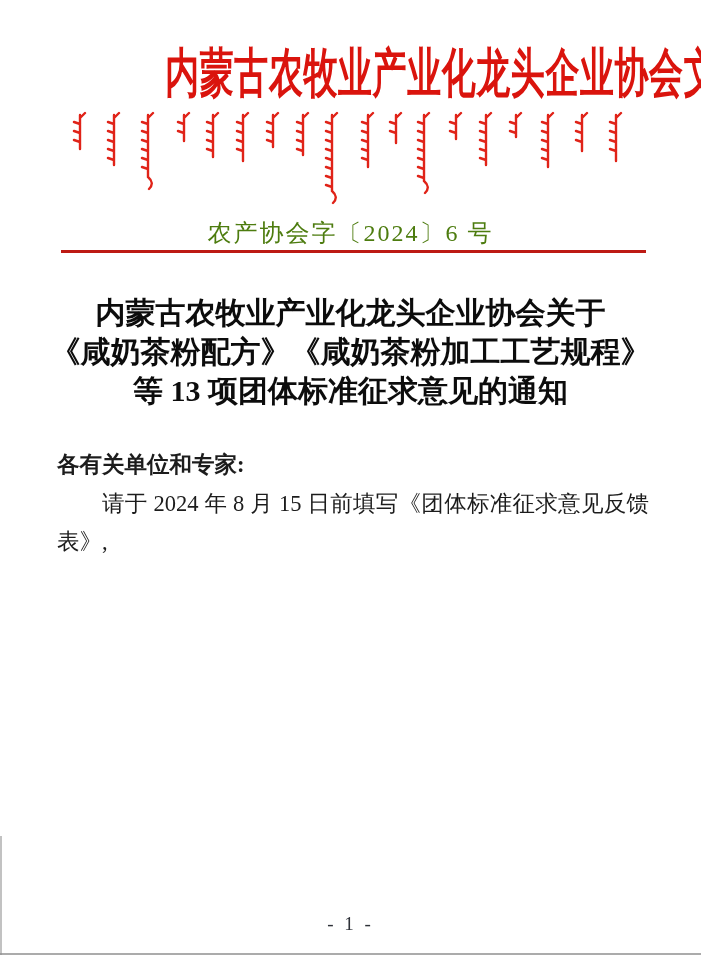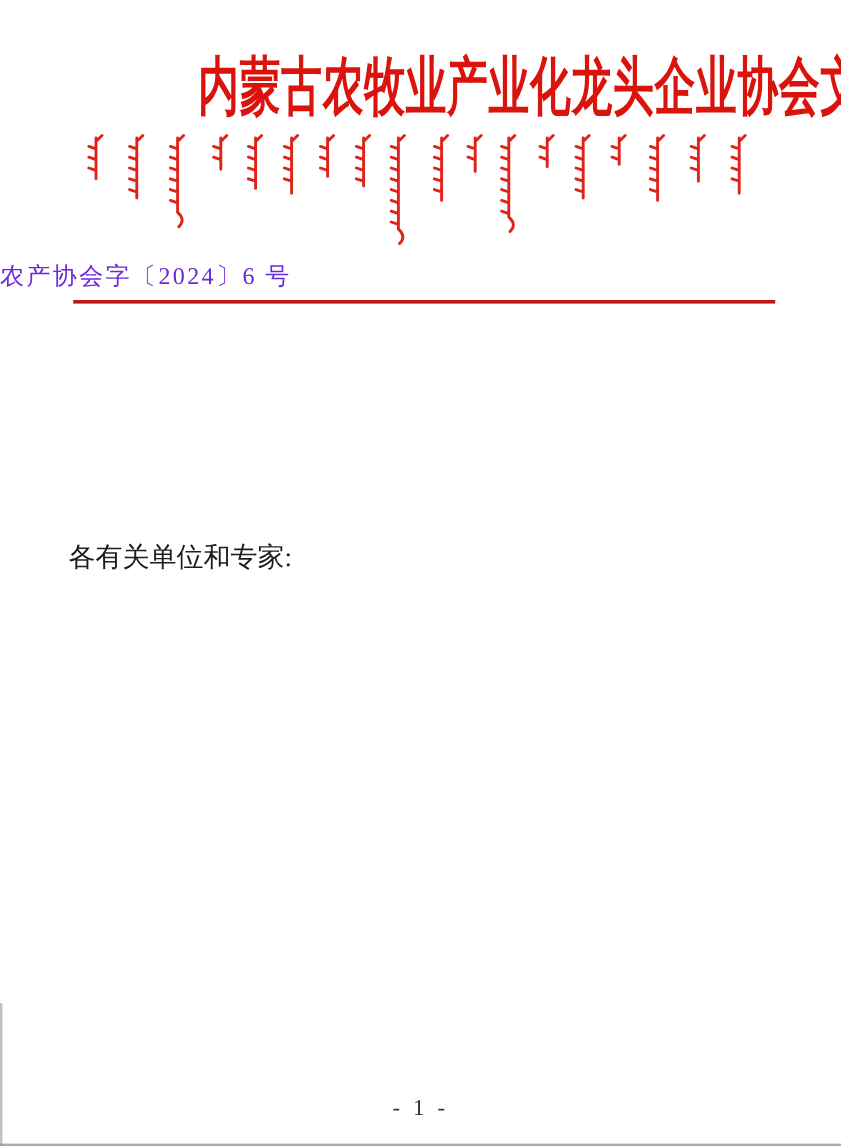--- a/index.html
+++ b/index.html
@@ -26,43 +26,43 @@
     line-height:1.1;
   }
   
   .mongolian{
     position:absolute;top:111px;left:66px;width:575px;height:95px;
   }
   .mongolian svg{display:block;width:100%;height:100%;}
   
   .doc-number{
     position:absolute;top:217px;left:0;width:100%;
-    text-align:left;
-    font-size:20px;color:#6d28d9;letter-spacing:2px;
+    text-align:center;
+    font-size:24px;color:#4d7c0f;letter-spacing:2px;
   }
   
   .red-rule{
     position:absolute;top:250px;left:61px;width:585px;height:3px;
     background:#bd1a14;
   }
   
   .doc-title{
     position:absolute;top:293px;left:0;width:100%;
     text-align:center;
     font-size:30px;font-weight:bold;color:#0c0c0c;
     line-height:39px;letter-spacing:0px;
   }
   
   .body-text{
     position:absolute;top:446px;left:57px;width:592px;
     font-size:22.5px;line-height:38.5px;color:#1c1c1c;
     text-align:justify;
   }
   .body-text p{margin:0;text-indent:2em;}
-  .body-text p.salutation{text-indent:0;}
+  .body-text p.salutation{text-indent:0;font-weight:bold;}
   .body-text p.first{margin-top:5px;}
   
   .page-number{
     position:absolute;top:913px;left:0;width:100%;
     text-align:center;
     font-size:19px;color:#2e3138;letter-spacing:3px;
   }
   
   .scan-bottom{
     position:absolute;left:0;bottom:0;width:100%;height:2px;
@@ -85,23 +85,29 @@
   <div class="mongolian">
     <svg viewBox="0 0 575 95" xmlns="http://www.w3.org/2000/svg" aria-hidden="true">
       <path id="mongolian-path" fill="none" stroke="#e02318" stroke-width="2.4" stroke-linecap="round" stroke-linejoin="round" d="M14 4 V38 M14 7 L19 2 M8 11 L14 13 M8 20 L14 22 M8 29 L14 31 M48 4 V54 M48 7 L53 2 M42 11 L48 13 M42 20 L48 22 M42 29 L48 31 M42 38 L48 40 M42 47 L48 49 M82 4 V66 M82 7 L87 2 M76 11 L82 13 M76 20 L82 22 M76 29 L82 31 M76 38 L82 40 M76 47 L82 49 M76 56 L82 58 M82 66 Q89 72 83 78 M118 4 V30 M118 7 L123 2 M112 11 L118 13 M112 20 L118 22 M147 4 V46 M147 7 L152 2 M141 11 L147 13 M141 20 L147 22 M141 29 L147 31 M141 38 L147 40 M177 4 V50 M177 7 L182 2 M171 11 L177 13 M171 20 L177 22 M171 29 L177 31 M171 38 L177 40 M207 4 V36 M207 7 L212 2 M201 11 L207 13 M201 20 L207 22 M201 29 L207 31 M237 4 V44 M237 7 L242 2 M231 11 L237 13 M231 20 L237 22 M231 29 L237 31 M231 38 L237 40 M266 4 V80 M266 7 L271 2 M260 11 L266 13 M260 20 L266 22 M260 29 L266 31 M260 38 L266 40 M260 47 L266 49 M260 56 L266 58 M260 65 L266 67 M260 74 L266 76 M266 80 Q273 86 267 92 M302 4 V56 M302 7 L307 2 M296 11 L302 13 M296 20 L302 22 M296 29 L302 31 M296 38 L302 40 M296 47 L302 49 M330 4 V32 M330 7 L335 2 M324 11 L330 13 M324 20 L330 22 M358 4 V70 M358 7 L363 2 M352 11 L358 13 M352 20 L358 22 M352 29 L358 31 M352 38 L358 40 M352 47 L358 49 M352 56 L358 58 M352 65 L358 67 M358 70 Q365 76 359 82 M390 4 V28 M390 7 L395 2 M384 11 L390 13 M384 20 L390 22 M420 4 V54 M420 7 L425 2 M414 11 L420 13 M414 20 L420 22 M414 29 L420 31 M414 38 L420 40 M414 47 L420 49 M450 4 V26 M450 7 L455 2 M444 11 L450 13 M444 20 L450 22 M482 4 V56 M482 7 L487 2 M476 11 L482 13 M476 20 L482 22 M476 29 L482 31 M476 38 L482 40 M476 47 L482 49 M516 4 V40 M516 7 L521 2 M510 11 L516 13 M510 20 L516 22 M510 29 L516 31 M550 4 V50 M550 7 L555 2 M544 11 L550 13 M544 20 L550 22 M544 29 L550 31 M544 38 L550 40 "></path>
     </svg>
   </div>
 
   <div class="doc-number">农产协会字〔2024〕6 号</div>
 
   <div class="red-rule"></div>
 
+  <div class="doc-title">
+    <div>内蒙古农牧业产业化龙头企业协会关于</div>
+    <div>《咸奶茶粉配方》《咸奶茶粉加工工艺规程》</div>
+    <div>等 13 项团体标准征求意见的通知</div>
+  </div>
 
   <div class="body-text">
     <p class="salutation">各有关单位和专家:</p>
+    <p>请于 2024 年 8 月 15 日前填写《团体标准征求意见反馈表》,</p>
   </div>
 
   <div class="page-number">- 1 -</div>
 
   <div class="scan-left"></div>
   <div class="scan-bottom"></div>
 
 </div>
 
 </body></html>

